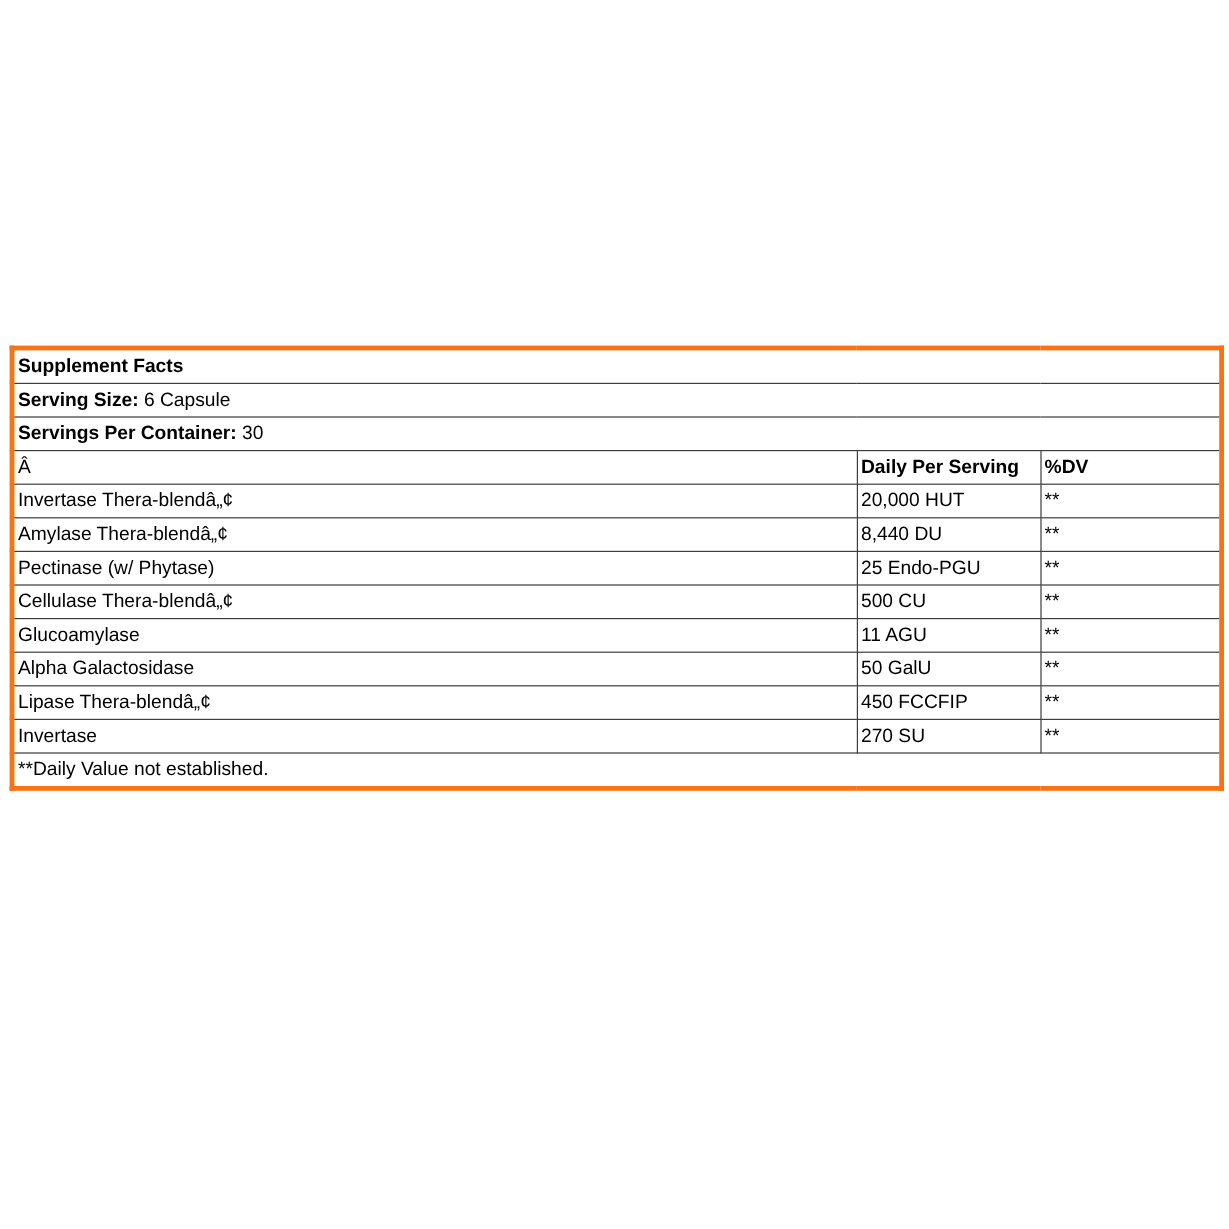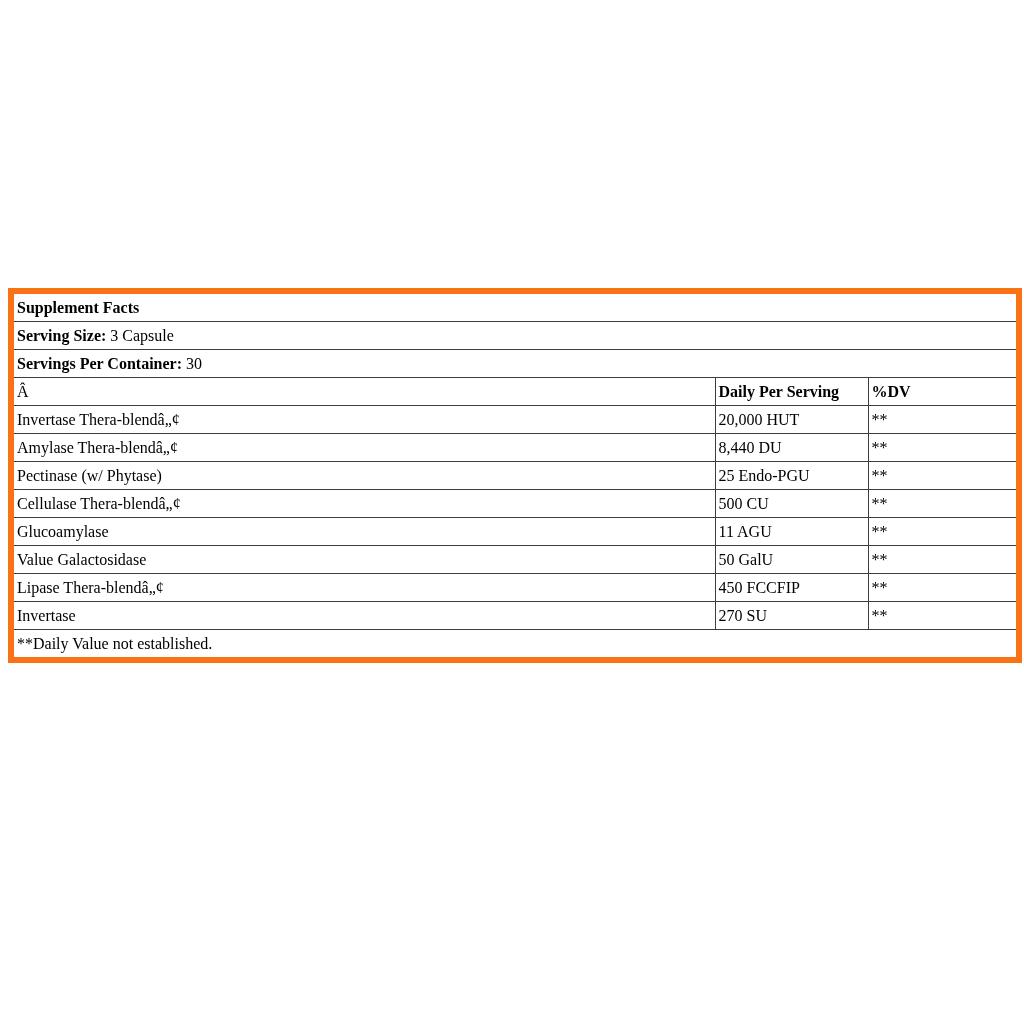--- a/index.html
+++ b/index.html
@@ -15,24 +15,24 @@
   .page {
     padding: 8px;
   }
   .spacer-top {
     height: 280px;
   }
   table.facts {
     width: 1008px;
     border-collapse: collapse;
     table-layout: fixed;
-    font-family: Liberation Serif, serif;
+    font-family: Liberation Sans, sans-serif;
     font-size: 16px;
     color: #000000;
-    border: 6px solid #f97316;
+    border: 4px solid #f97316;
   }
   table.facts td {
     border: 1px solid #3d3d3d;
     padding: 4px 3px;
     line-height: 19px;
     vertical-align: middle;
     overflow: hidden;
     white-space: nowrap;
   }
   col.c-name   { width: 704px; }
@@ -50,21 +50,21 @@
     <colgroup>
       <col class="c-name">
       <col class="c-amount">
       <col class="c-dv">
     </colgroup>
     <tbody>
       <tr>
         <td colspan="3" class="b">Supplement Facts</td>
       </tr>
       <tr>
-        <td colspan="3"><span class="b">Serving Size:</span> <span>3 Capsule</span></td>
+        <td colspan="3"><span class="b">Serving Size:</span> <span>6 Capsule</span></td>
       </tr>
       <tr>
         <td colspan="3"><span class="b">Servings Per Container:</span> <span>30</span></td>
       </tr>
       <tr>
         <td>Â</td>
         <td class="b">Daily Per Serving</td>
         <td class="b">%DV</td>
       </tr>
 
@@ -93,21 +93,21 @@
     <td>**</td>
   </tr>
 
   <tr>
     <td>Glucoamylase</td>
     <td>11 AGU</td>
     <td>**</td>
   </tr>
 
   <tr>
-    <td>Value Galactosidase</td>
+    <td>Alpha Galactosidase</td>
     <td>50 GalU</td>
     <td>**</td>
   </tr>
 
 
   <tr>
     <td>Lipase Thera-blendâ„¢</td>
     <td>450 FCCFIP</td>
     <td>**</td>
   </tr>

